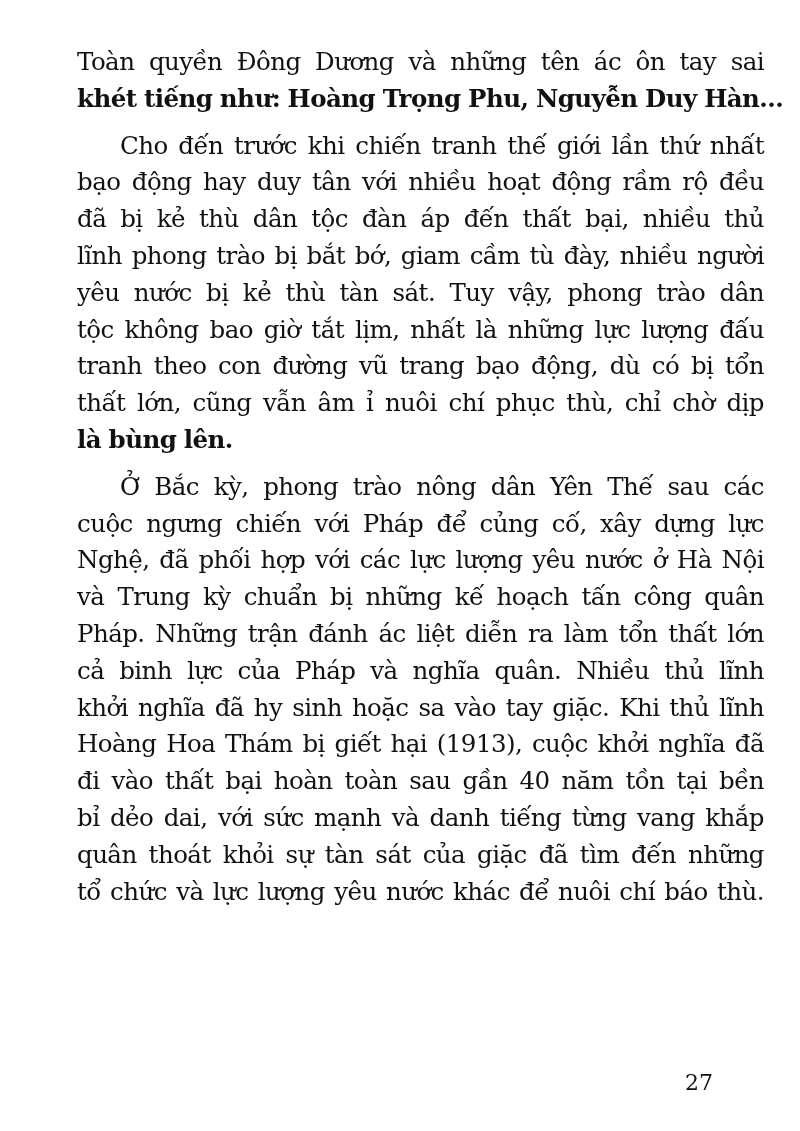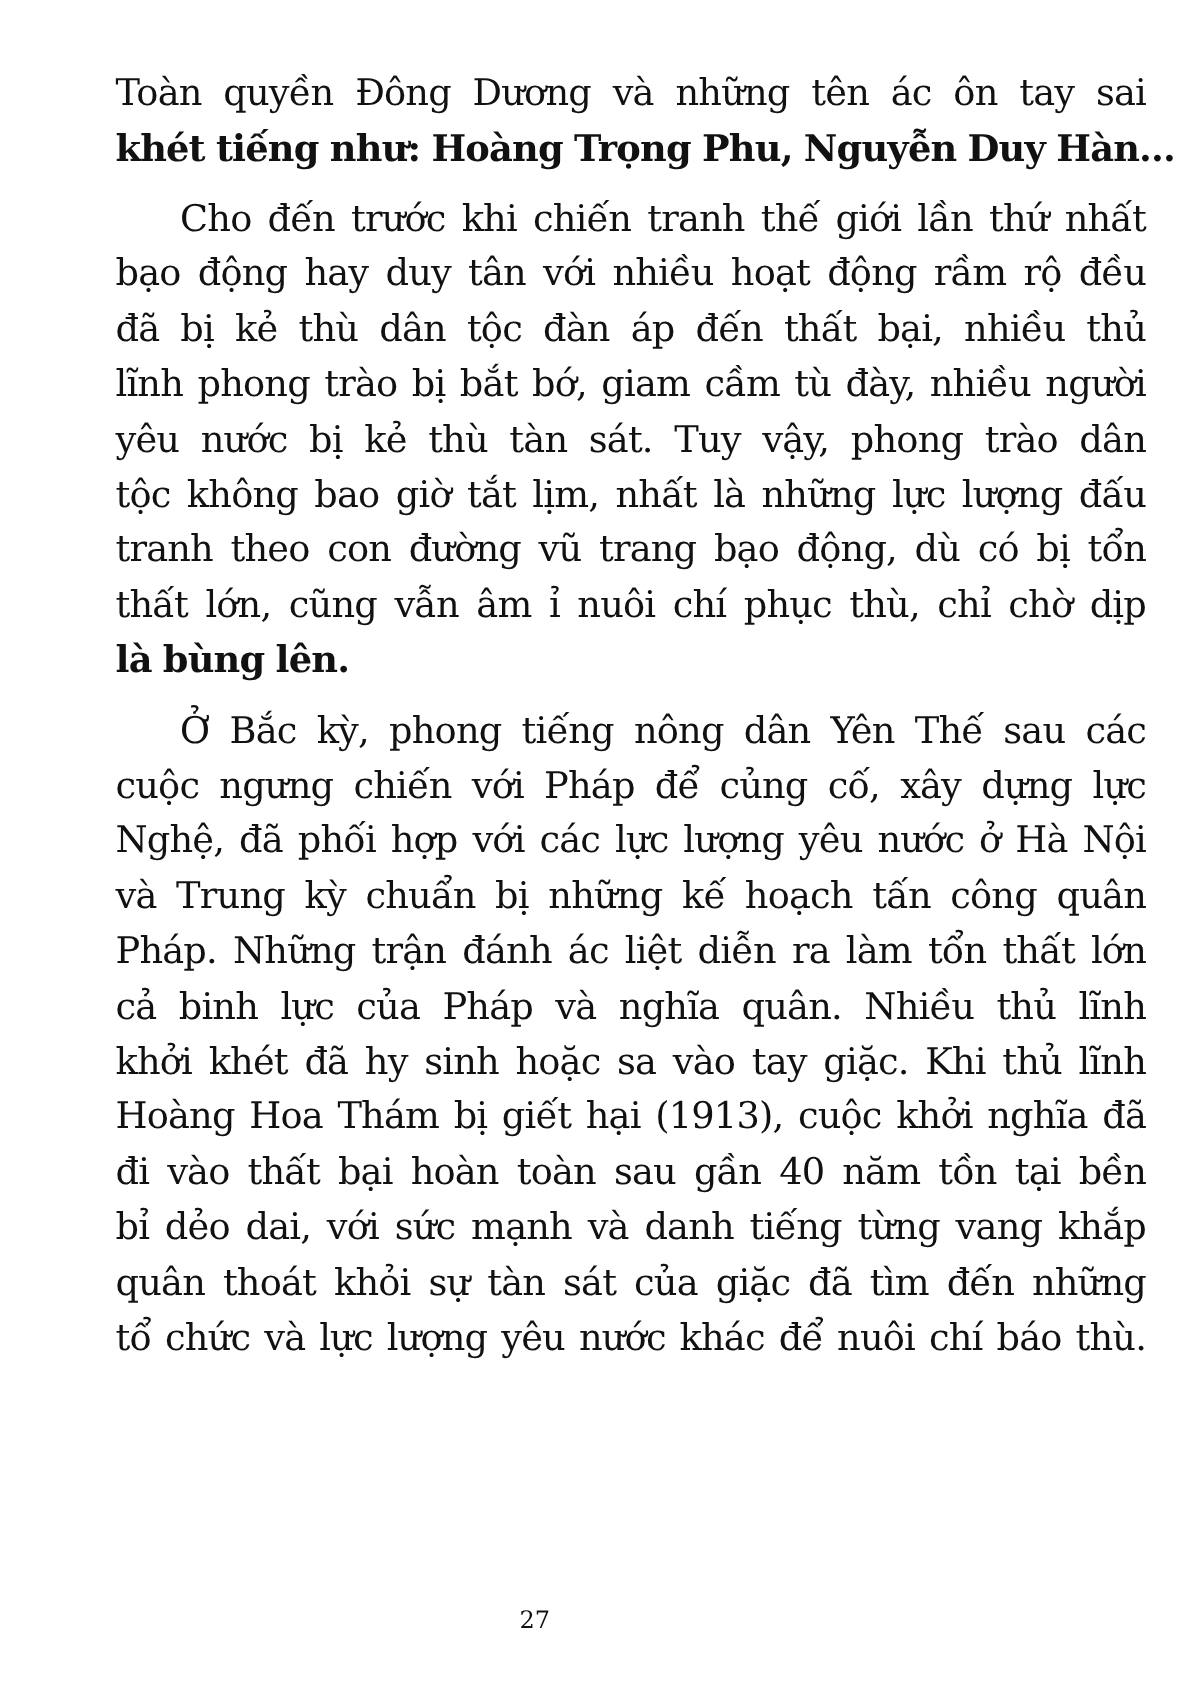--- a/index.html
+++ b/index.html
@@ -40,22 +40,22 @@
       padding-left: 43px;
     }
     .para {
       margin-bottom: 10px;
     }
     .page-number {
       position: absolute;
       left: 0;
       width: 713px;
       top: 1070px;
-      text-align: center;
-      font-size: 16px;
+      text-align: right;
+      font-size: 22px;
       font-family: "DejaVu Serif", "Liberation Serif", serif;
       color: #111111;
     }
   </style>
 </head>
 <body>
 
 <div class="page">
   <div class="para">
     <span class="line">Toàn quyền Đông Dương và những tên ác ôn tay sai</span>
@@ -66,27 +66,27 @@
     <span class="line">bạo động hay duy tân với nhiều hoạt động rầm rộ đều</span>
     <span class="line">đã bị kẻ thù dân tộc đàn áp đến thất bại, nhiều thủ</span>
     <span class="line">lĩnh phong trào bị bắt bớ, giam cầm tù đày, nhiều người</span>
     <span class="line">yêu nước bị kẻ thù tàn sát. Tuy vậy, phong trào dân</span>
     <span class="line">tộc không bao giờ tắt lịm, nhất là những lực lượng đấu</span>
     <span class="line">tranh theo con đường vũ trang bạo động, dù có bị tổn</span>
     <span class="line">thất lớn, cũng vẫn âm ỉ nuôi chí phục thù, chỉ chờ dịp</span>
     <span class="line last">là bùng lên.</span>
   </div>
   <div class="para">
-    <span class="line indent">Ở Bắc kỳ, phong tiếng nông dân Yên Thế sau các</span>
+    <span class="line indent">Ở Bắc kỳ, phong trào nông dân Yên Thế sau các</span>
     <span class="line">cuộc ngưng chiến với Pháp để củng cố, xây dựng lực</span>
     <span class="line">Nghệ, đã phối hợp với các lực lượng yêu nước ở Hà Nội</span>
     <span class="line">và Trung kỳ chuẩn bị những kế hoạch tấn công quân</span>
     <span class="line">Pháp. Những trận đánh ác liệt diễn ra làm tổn thất lớn</span>
     <span class="line">cả binh lực của Pháp và nghĩa quân. Nhiều thủ lĩnh</span>
-    <span class="line">khởi khét đã hy sinh hoặc sa vào tay giặc. Khi thủ lĩnh</span>
+    <span class="line">khởi nghĩa đã hy sinh hoặc sa vào tay giặc. Khi thủ lĩnh</span>
     <span class="line">Hoàng Hoa Thám bị giết hại (1913), cuộc khởi nghĩa đã</span>
     <span class="line">đi vào thất bại hoàn toàn sau gần 40 năm tồn tại bền</span>
     <span class="line">bỉ dẻo dai, với sức mạnh và danh tiếng từng vang khắp</span>
     <span class="line">quân thoát khỏi sự tàn sát của giặc đã tìm đến những</span>
     <span class="line">tổ chức và lực lượng yêu nước khác để nuôi chí báo thù.</span>
   </div>
 </div>
 
 <div class="page-number">27</div>
 

